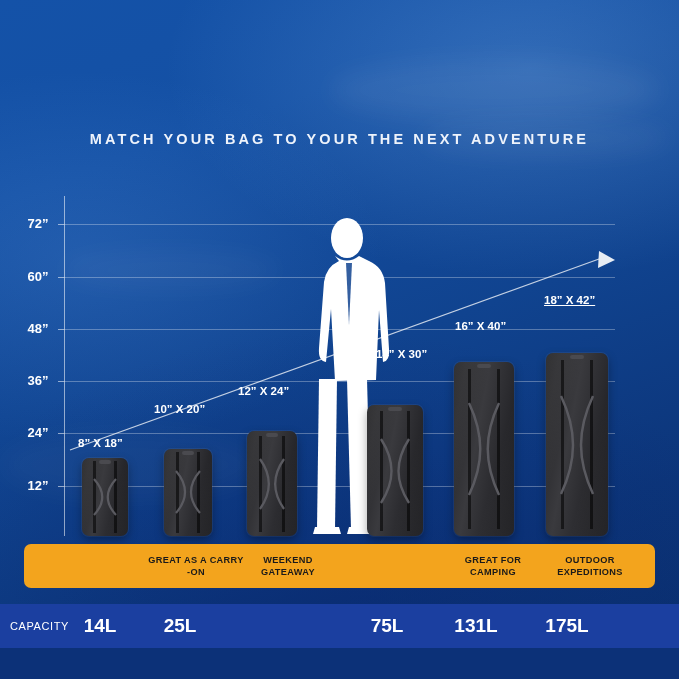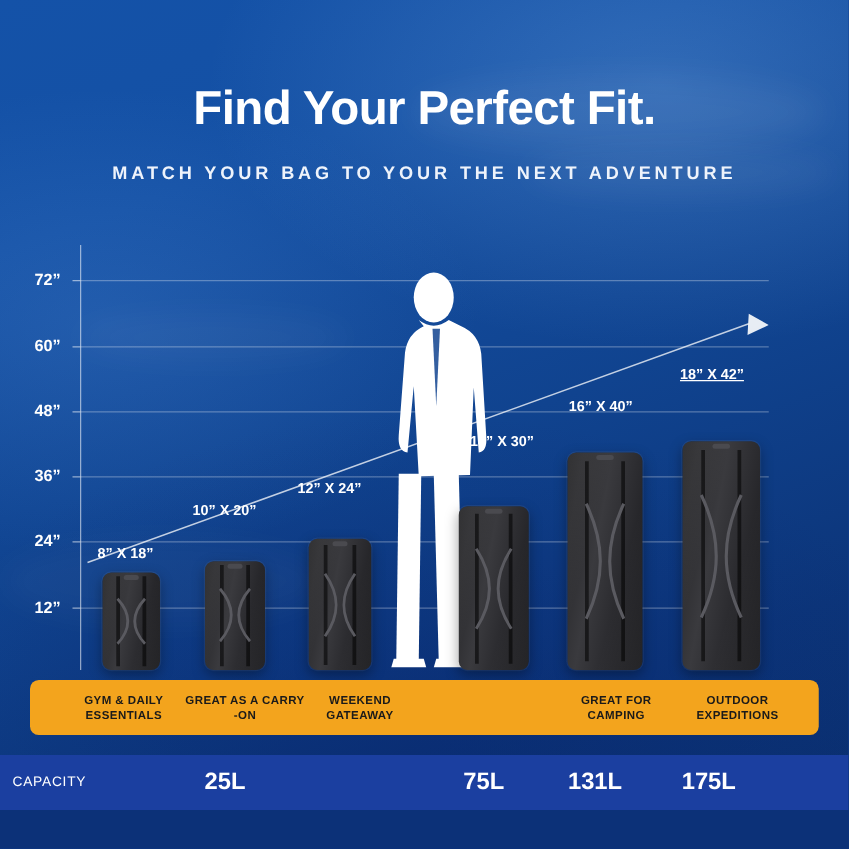--- a/index.html
+++ b/index.html
@@ -89,21 +89,20 @@
 </style>
 </head>
 <body>
 
 <div id="root">
   <div class="cloud c1"></div>
   <div class="cloud c2"></div>
   <div class="cloud c3"></div>
   <div class="cloud c4"></div>
 
-  <div class="title">Find Your Perfect Fit.</div>
   <div class="subtitle">MATCH YOUR BAG TO YOUR THE NEXT ADVENTURE</div>
 
   <div class="plot">
     <div class="axisY"></div>
 
     <div class="gridline" style="top:289.7px"></div>
     <div class="tickmark" style="top:289.7px"></div>
     <div class="tick" style="top:281.7px">12”</div>
 
     <div class="gridline" style="top:237.4px"></div>
@@ -212,29 +211,29 @@
         <div class="strapR"></div>
       <svg class="xmark" width="42" height="110" viewBox="0 0 42 110">
         <path d="M5 6 C21 40 21 70 5 104" stroke="#5a5a60" stroke-width="2.5" fill="none"></path>
         <path d="M37 6 C21 40 21 70 37 104" stroke="#5a5a60" stroke-width="2.5" fill="none"></path>
       </svg>
     </div>
     <div class="dimlabel" style="left:480px;top:98px;text-decoration:underline;">18” X 42”</div>
   </div>
 
   <div class="catband">
-    <div class="catcell" style="left:18px;width:114px;">GYM &amp; DAILY ESSENTIALS</div>
     <div class="catcell" style="left:124px;width:96px;">GREAT AS A CARRY -ON</div>
     <div class="catcell" style="left:212px;width:104px;">WEEKEND GATEAWAY</div>
     <div class="catcell" style="left:423px;width:92px;">GREAT FOR CAMPING</div>
     <div class="catcell" style="left:516px;width:100px;">OUTDOOR EXPEDITIONS</div>
   </div>
 
   <div class="capband">
     <div class="caplabel">CAPACITY</div>
+    <div class="capcell" style="left:68px;width:64px;">14L</div>
     <div class="capcell" style="left:148px;width:64px;">25L</div>
     <div class="capcell" style="left:355px;width:64px;">75L</div>
     <div class="capcell" style="left:444px;width:64px;">131L</div>
     <div class="capcell" style="left:535px;width:64px;">175L</div>
   </div>
 
   <div class="footer"></div>
 </div>
 
 </body></html>

